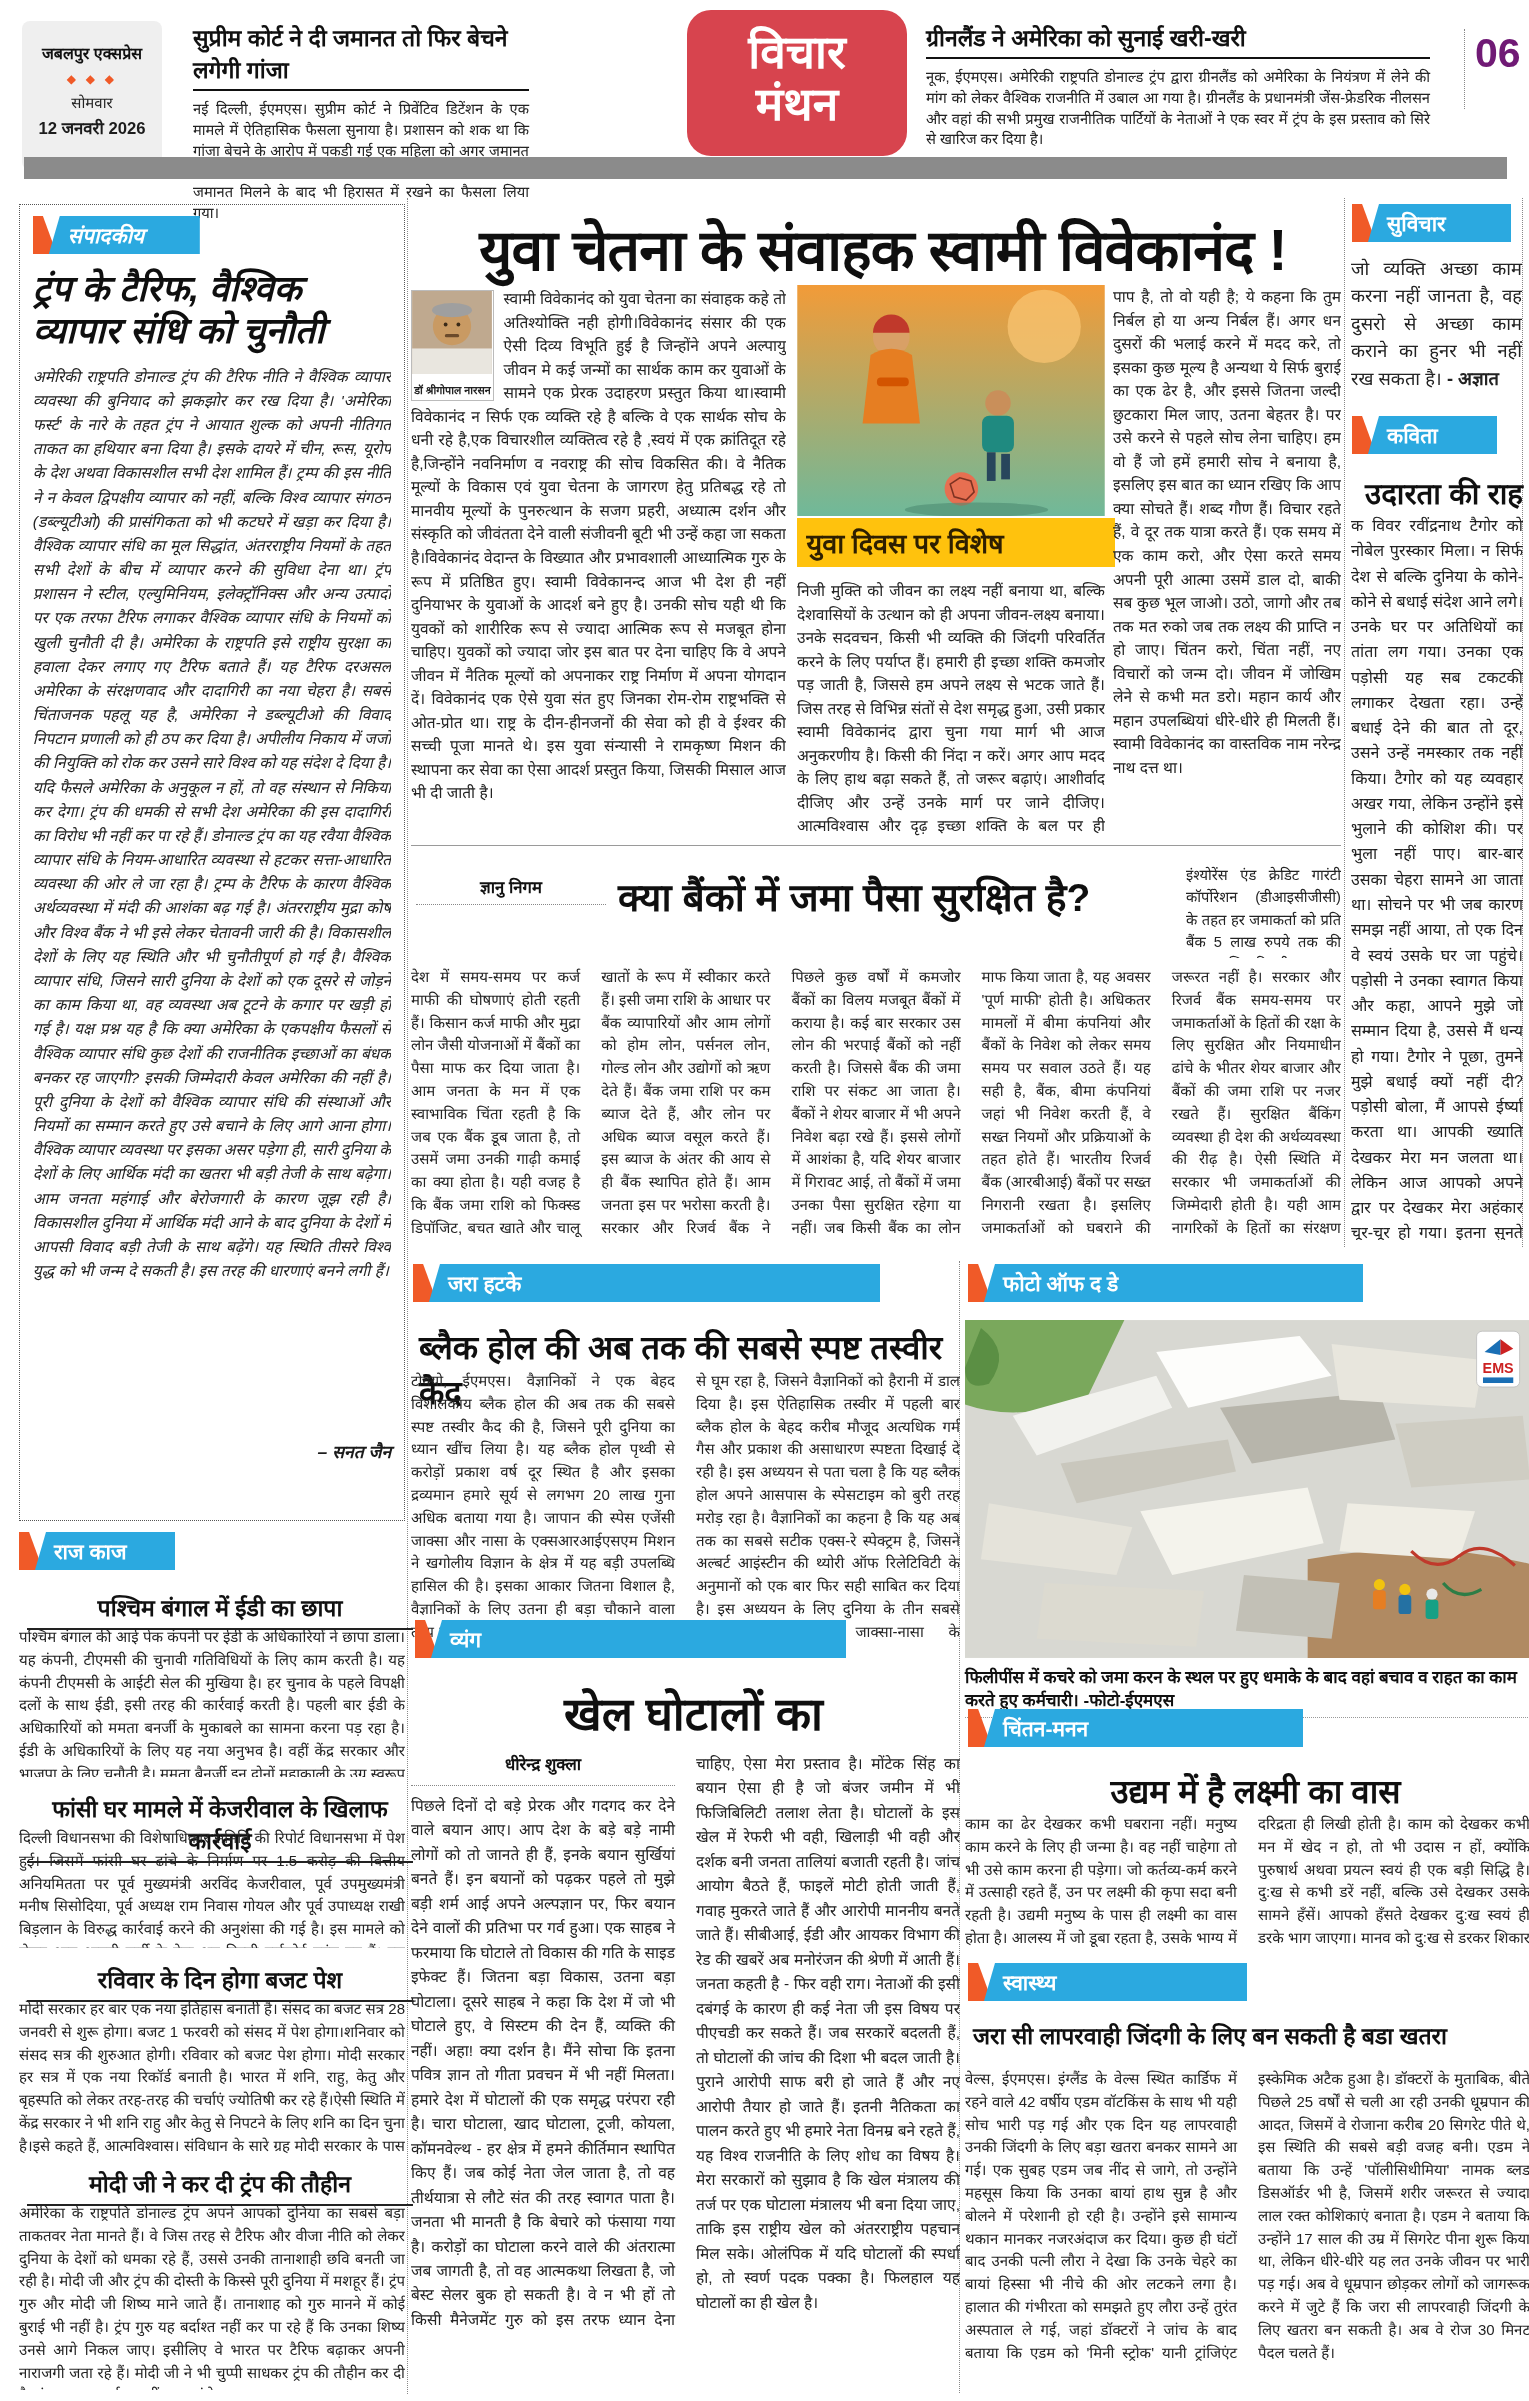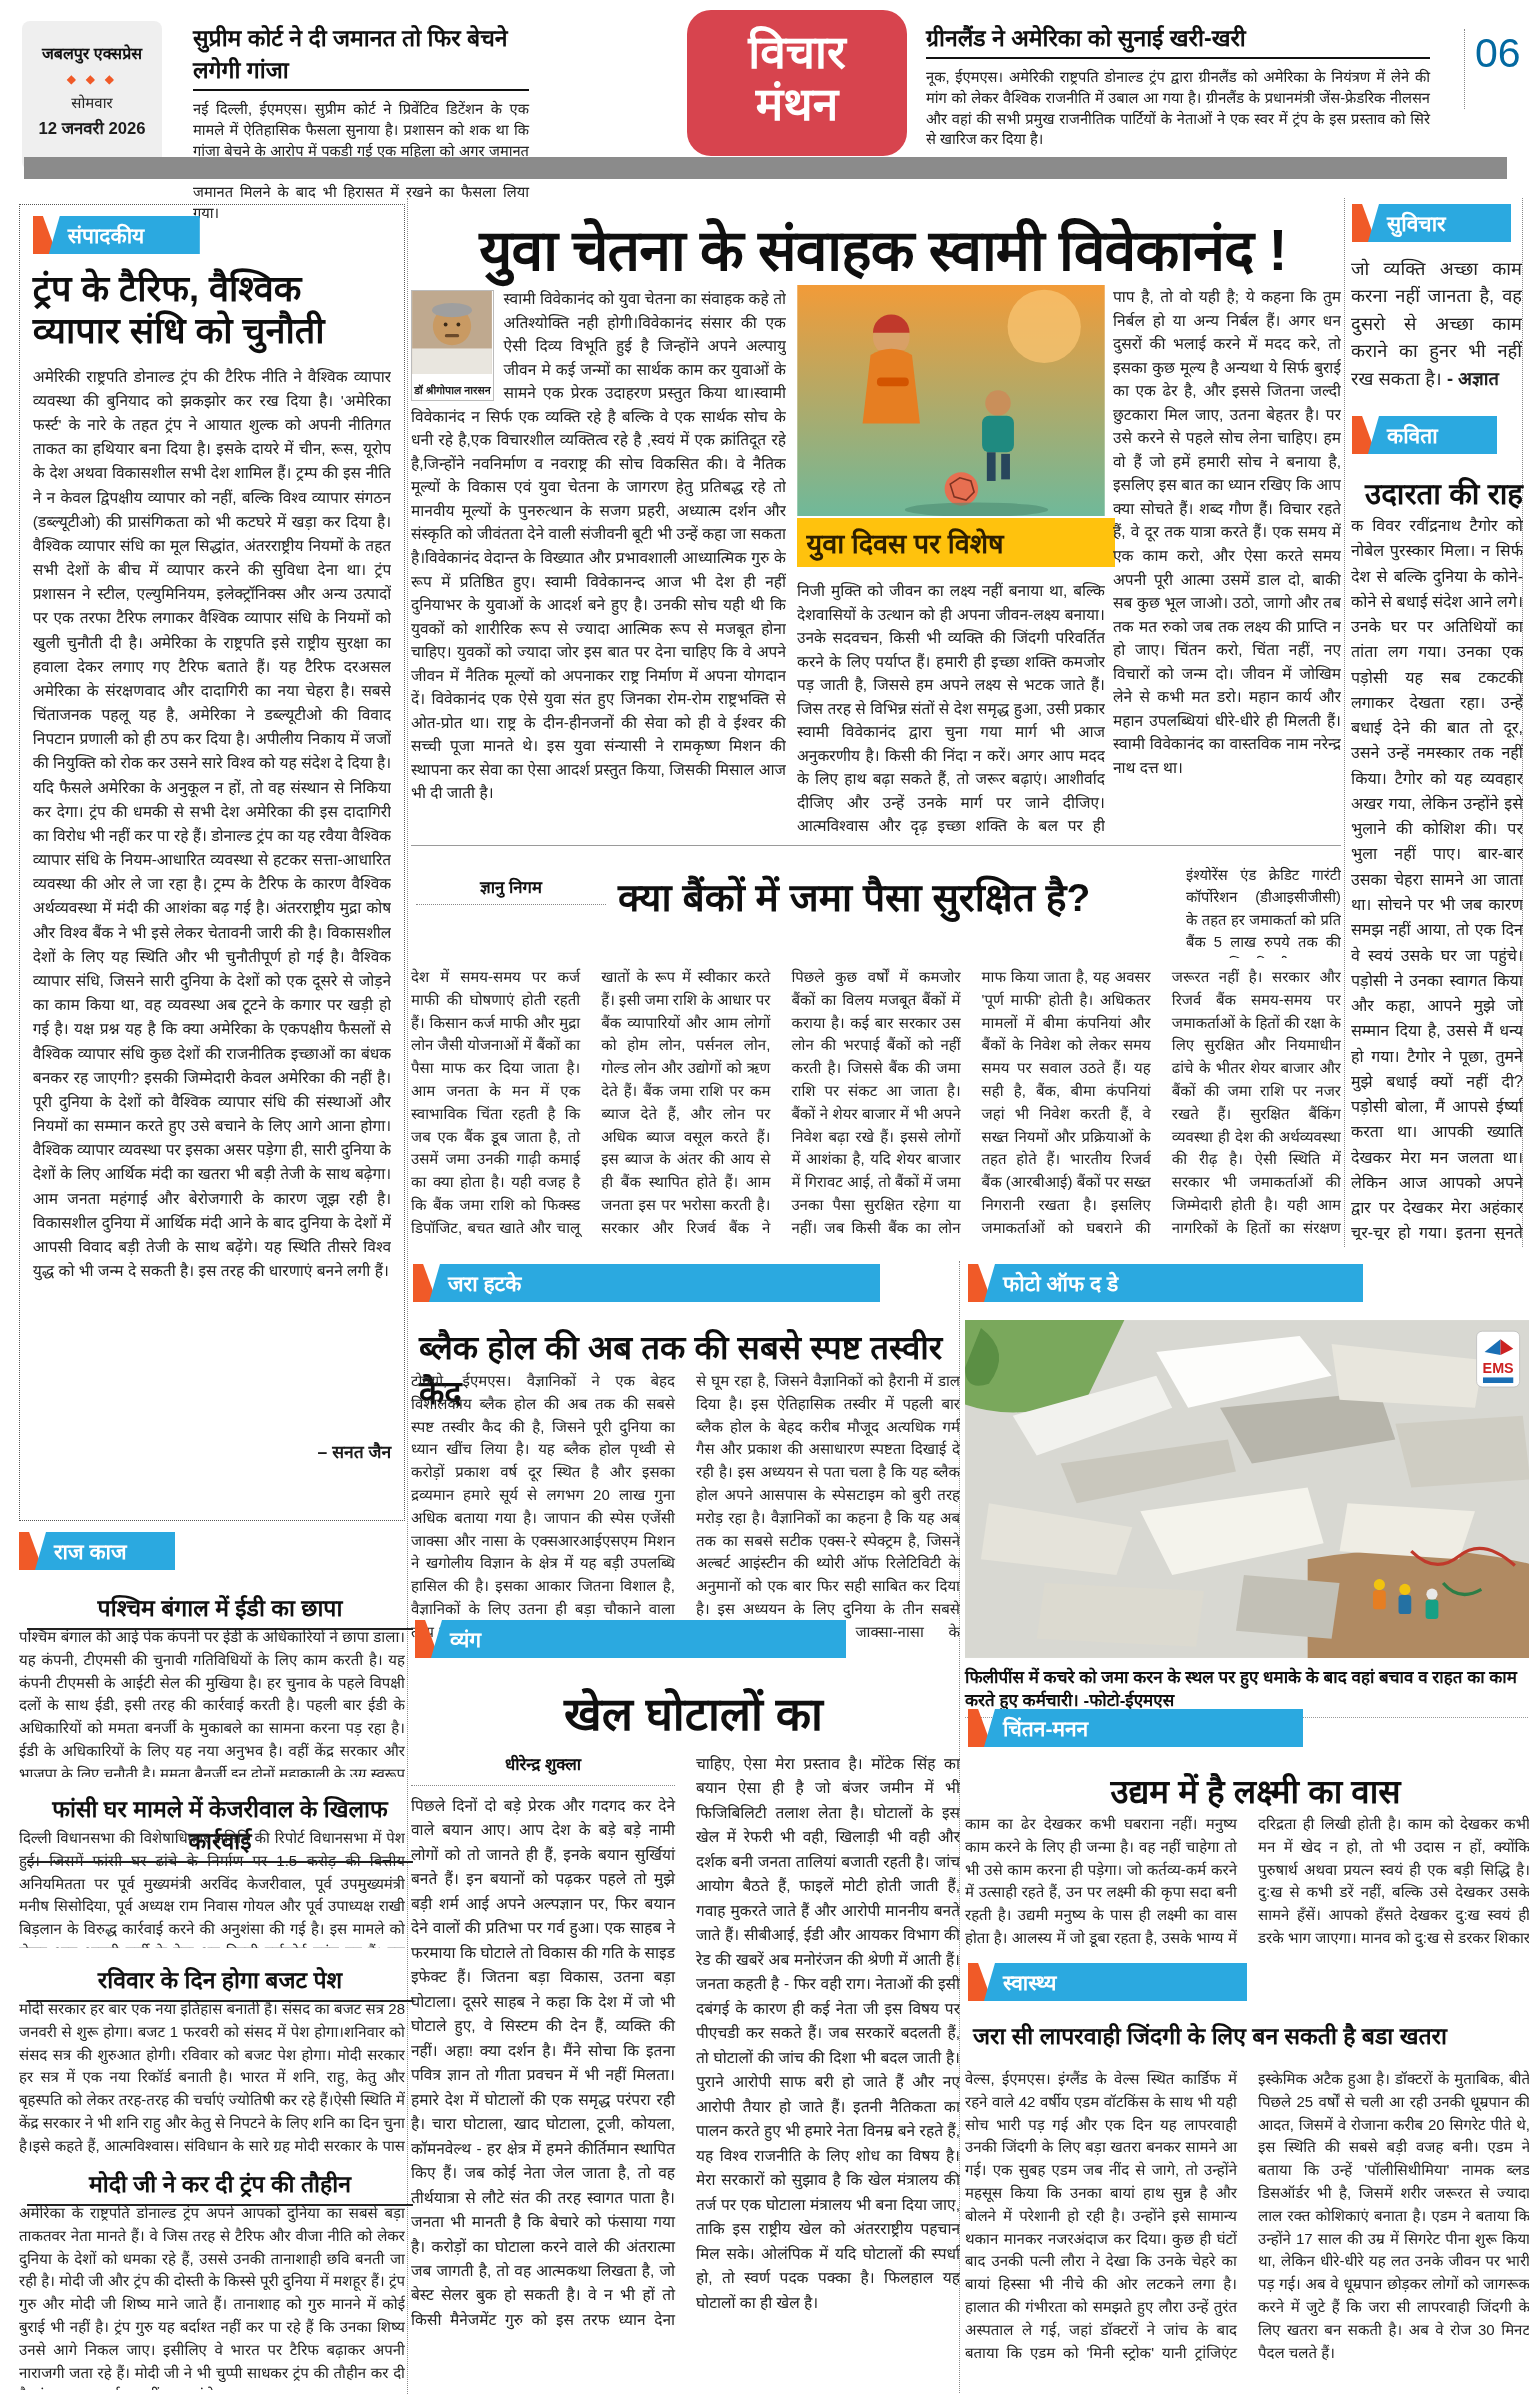--- a/index.html
+++ b/index.html
@@ -25,23 +25,23 @@
   .mh-title{font-size:16px;font-weight:800;color:#111;}
   .mh-orn{color:#F05A28;font-size:12px;letter-spacing:3.2px;margin:8px 0 6.4px;}
   .mh-day{font-size:15px;color:#222;}
   .mh-date{font-size:16.7px;font-weight:700;margin-top:3.2px;}
   .brief h3{font-size:23px;font-weight:800;border-bottom:2px solid #111;padding-bottom:4px;
         margin-bottom:6.4px;color:#111;}
   .brief p{font-size:14.7px;line-height:1.42;color:#222;text-align:justify;}
   #brand-box{background:#D7444E;border-radius:24px;color:#fff;text-align:center;
         font-weight:800;font-size:46px;line-height:1.12;padding-top:17.5px;}
   #gray-bar{background:#8b8b8b;}
-  #page-num{font-size:41px;font-weight:400;color:#0369a1;}
+  #page-num{font-size:41px;font-weight:700;color:#701a75;}
   #main-headline{font-size:57px;font-weight:800;text-align:center;letter-spacing:-0.8px;color:#0f0f0f;white-space:nowrap;}
-  #editorial{border:1.2px dotted #555;padding:11px 12.8px;box-sizing:border-box;}
+  #editorial{border:1.2px dotted #555;padding:11px 12.8px;box-sizing:border-box;font-style:italic;}
   #editorial .hl{font-size:36px;font-weight:800;line-height:1.16;margin:14.4px 0 12.8px;color:#0f0f0f;}
   .signature{text-align:right;font-weight:800;font-size:17.5px;margin-top:6.4px;}
   .auth-fig{float:left;width:81px;margin:3.2px 9.6px 3.2px 0;border:0.8px solid #bbb;background:#fff;}
   .auth-fig .cap{font-size:10.8px;font-weight:700;text-align:center;padding:1.6px 0;}
   #yellow-banner{background:#FFC20D;color:#2e1f00;font-weight:800;font-size:27px;
         display:flex;align-items:center;padding-left:9.6px;}
   .big-hl{font-weight:800;color:#0f0f0f;}
   .caption{font-size:17px;font-weight:700;color:#111;border-bottom:1.2px dotted #999;padding-bottom:6.4px;}
   .caption .credit{font-weight:800;}
   .quote-txt{font-size:18.3px;line-height:1.5;text-align:justify;color:#222;}

